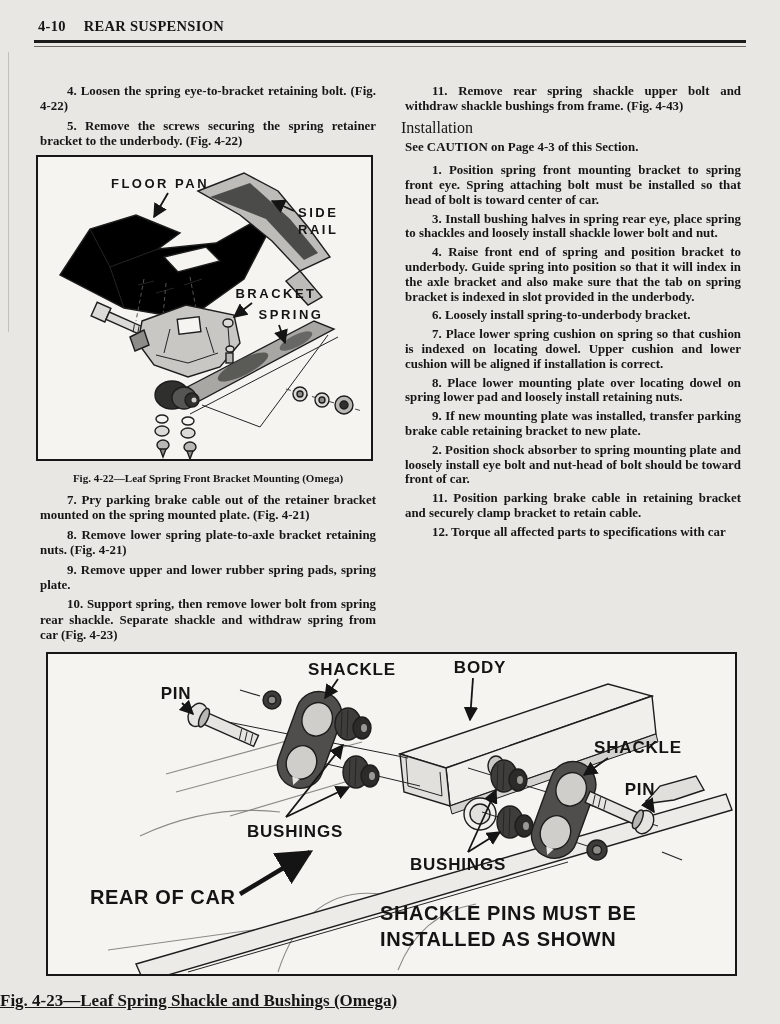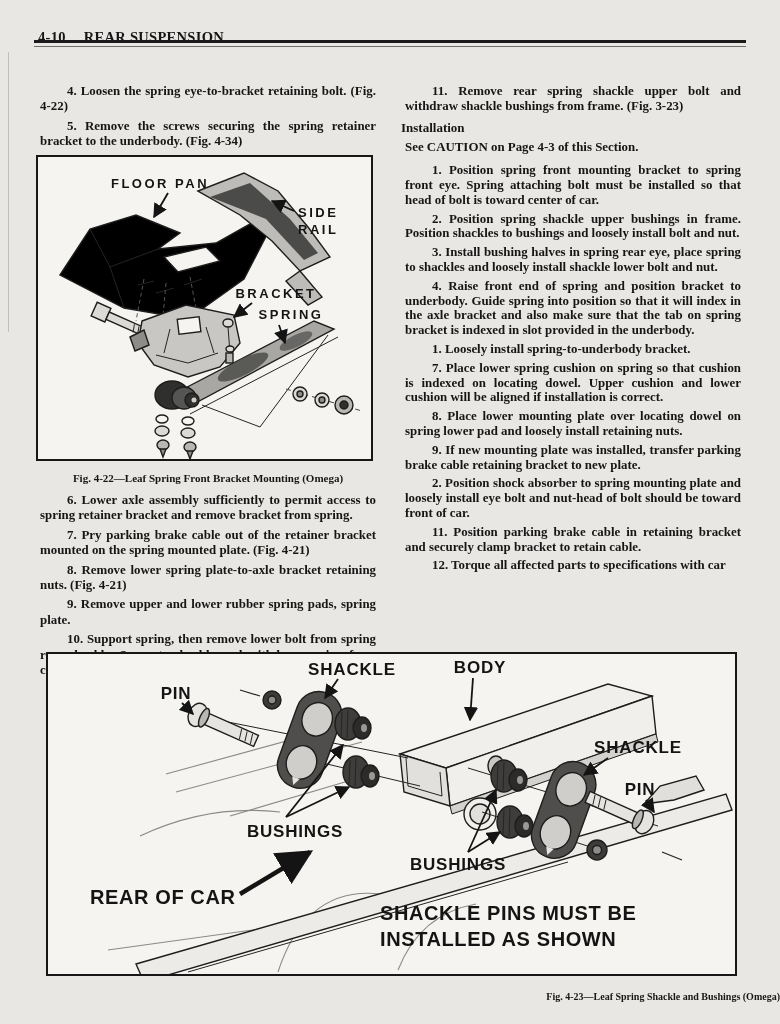--- a/index.html
+++ b/index.html
@@ -7,40 +7,40 @@
     width:780px;height:1024px;
     background:#e9e7e3;
     font-family:"Liberation Serif", serif;
     color:#161616;
     position:relative;
     overflow:hidden;
   }
   
   .scan-line{position:absolute;left:8px;top:52px;width:1px;height:280px;background:#c2c0bc;}
 
-  .hdr{position:absolute;left:38px;top:29px;font-weight:bold;font-size:14.5px;letter-spacing:.3px;font-family:Liberation Serif, serif;}
+  .hdr{position:absolute;left:38px;top:18px;font-weight:bold;font-size:14.5px;letter-spacing:.3px;font-family:Liberation Serif, serif;}
   .hdr .num{margin-right:14px;}
   .rule-thick{position:absolute;left:34px;top:40px;width:712px;height:3px;background:#1b1b1b;}
   .rule-thin{position:absolute;left:34px;top:46px;width:712px;height:1px;background:#6d6c6a;}
 
   .col{position:absolute;width:344px;font-size:12.9px;text-align:justify;}
   #left-col{left:36px;top:80px;line-height:15.4px;}
   #right-col{left:401px;top:80px;line-height:14.8px;}
   .col p{margin:4px;text-indent:27px;font-weight:bold;}
   .col p.noindent{text-indent:0;}
   .col p.gap-top{margin-top:8px;}
   .col p.gap-bottom{margin-bottom:8px;}
-  h3.subhead{margin:7px 0 5px 0;font-size:13px;font-weight:bold;text-align:left;}
+  h3.subhead{margin:7px 0 5px 0;font-size:16px;font-weight:normal;text-align:left;}
 
   .figbox{background:#f5f4f0;border:2px solid #171717;}
   #fig22-box{margin-top:5px;width:333px;height:302px;}
   #fig22-caption{margin:10px 0 7px 0;text-align:center;font-weight:bold;font-size:11px;text-indent:0;}
 
   #fig23-box{position:absolute;left:46px;top:652px;width:687px;height:320px;border-width:2.5px;}
-  #fig23-caption{position:absolute;left:0;top:991px;width:780px;text-align:right;font-weight:bold;font-size:10px;}
+  #fig23-caption{position:absolute;left:0;top:991px;width:780px;text-align:left;font-weight:bold;font-size:17px;text-decoration:underline;}
 
   svg text{
     font-family:"Liberation Sans", sans-serif;
     font-weight:bold;
     fill:#141414;
   }
   svg .lbl22{font-size:13px;letter-spacing:2.5px;}
   svg .lbl23{font-size:17px;letter-spacing:.8px;}
   svg .lbl23big{font-size:20px;letter-spacing:.6px;}
   .arrowline{stroke:#141414;stroke-width:1.8;fill:none;}
@@ -55,21 +55,21 @@
 
 <div class="hdr">
   <span class="num">4-10</span>
   <span>REAR SUSPENSION</span>
 </div>
 <div class="rule-thick"></div>
 <div class="rule-thin"></div>
 
 <div id="left-col" class="col">
   <p>4. Loosen the spring eye-to-bracket retaining bolt. (Fig. 4-22)</p>
-  <p>5. Remove the screws securing the spring retainer bracket to the underbody. (Fig. 4-34)</p>
+  <p>5. Remove the screws securing the spring retainer bracket to the underbody. (Fig. 4-22)</p>
 
   <div id="fig22-box" class="figbox">
     <svg width="333" height="302" viewBox="0 0 333 302">
       <defs>
         <marker id="ah" viewBox="0 0 10 10" refX="9" refY="5" markerWidth="8" markerHeight="8" orient="auto-start-reverse">
           <path d="M0,0 L10,5 L0,10 Z" fill="#141414"></path>
         </marker>
       </defs>
 
       <g>
@@ -163,36 +163,34 @@
       <text class="lbl22" x="238" y="141" text-anchor="middle">BRACKET</text>
       <line class="arrowline" x1="214" y1="146" x2="196" y2="160" marker-end="url(#ah)"></line>
 
       <text class="lbl22" x="253" y="162" text-anchor="middle">SPRING</text>
       <line class="arrowline" x1="241" y1="168" x2="247" y2="186" marker-end="url(#ah)"></line>
     </svg>
   </div>
 
   <p id="fig22-caption" class="noindent">Fig. 4-22—Leaf Spring Front Bracket Mounting (Omega)</p>
 
-  <p>6. Lower axle assembly sufficiently to permit access to spring retainer bracket and remove bracket from spring.</p>
   <p>7. Pry parking brake cable out of the retainer bracket mounted on the spring mounted plate. (Fig. 4-21)</p>
   <p>8. Remove lower spring plate-to-axle bracket retaining nuts. (Fig. 4-21)</p>
   <p>9. Remove upper and lower rubber spring pads, spring plate.</p>
   <p>10. Support spring, then remove lower bolt from spring rear shackle. Separate shackle and withdraw spring from car (Fig. 4-23)</p>
 </div>
 
 <div id="right-col" class="col">
-  <p>11. Remove rear spring shackle upper bolt and withdraw shackle bushings from frame. (Fig. 3-23)</p>
+  <p>11. Remove rear spring shackle upper bolt and withdraw shackle bushings from frame. (Fig. 4-43)</p>
   <h3 class="subhead">Installation</h3>
   <p class="noindent gap-bottom">See CAUTION on Page 4-3 of this Section.</p>
   <p>1. Position spring front mounting bracket to spring front eye. Spring attaching bolt must be installed so that head of bolt is toward center of car.</p>
-  <p>2. Position spring shackle upper bushings in frame. Position shackles to bushings and loosely install bolt and nut.</p>
   <p>3. Install bushing halves in spring rear eye, place spring to shackles and loosely install shackle lower bolt and nut.</p>
   <p>4. Raise front end of spring and position bracket to underbody. Guide spring into position so that it will index in the axle bracket and also make sure that the tab on spring bracket is indexed in slot provided in the underbody.</p>
-  <p>1. Loosely install spring-to-underbody bracket.</p>
+  <p>6. Loosely install spring-to-underbody bracket.</p>
   <p>7. Place lower spring cushion on spring so that cushion is indexed on locating dowel. Upper cushion and lower cushion will be aligned if installation is correct.</p>
   <p>8. Place lower mounting plate over locating dowel on spring lower pad and loosely install retaining nuts.</p>
   <p>9. If new mounting plate was installed, transfer parking brake cable retaining bracket to new plate.</p>
   <p>2. Position shock absorber to spring mounting plate and loosely install eye bolt and nut-head of bolt should be toward front of car.</p>
   <p>11. Position parking brake cable in retaining bracket and securely clamp bracket to retain cable.</p>
   <p>12. Torque all affected parts to specifications with car</p>
 </div>
 
 <div id="fig23-box" class="figbox">
   <svg width="687" height="320" viewBox="0 0 687 320">

